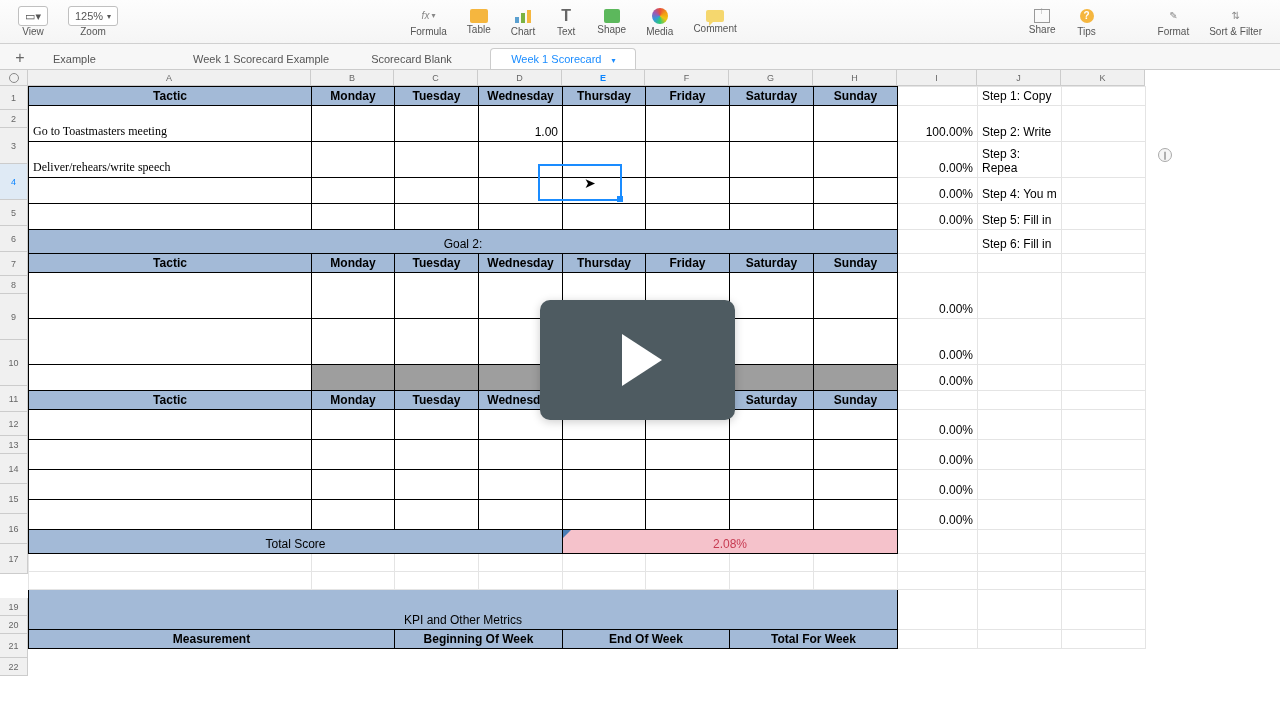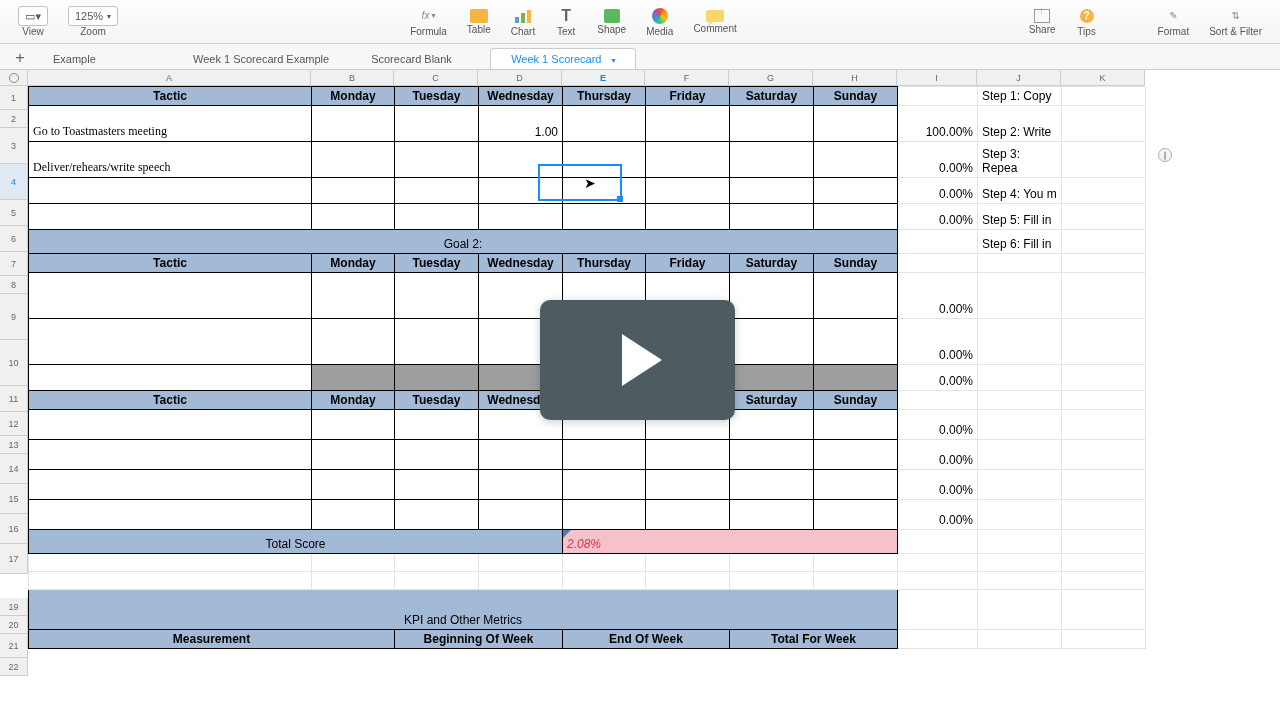--- a/index.html
+++ b/index.html
@@ -32,21 +32,21 @@
 .grid table { border-collapse: collapse; }
 .grid td { border: 1px solid #e4e4e4; font-size: 12px; padding: 2px 4px; vertical-align: bottom; background: #fff; }
 .goal-header { background: #a3bad7 !important; font-size: 18px; font-weight: 400; text-align: center; border: 1px solid #000 !important; }
 .day-header { background: #a3bad7 !important; font-weight: 600; text-align: center; border: 1px solid #000 !important; font-size: 13px; }
 .bordered { border: 1px solid #000 !important; }
 .tactic-cell { text-align: left; padding-left: 4px; font-family: Liberation Serif, serif; }
 .num-cell { text-align: right; }
 .pct-cell { text-align: right; padding-right: 4px; }
 .grey-cell { background: #9e9e9e !important; }
 .total-label { background: #a3bad7 !important; font-size: 18px; text-align: center; border: 1px solid #000 !important; }
-.total-val { background: #f5c2cb !important; color: #c73b52; font-size: 18px; border: 1px solid #000 !important; position: relative; font-style: italic; }
+.total-val { background: #f5c2cb !important; color: #c73b52; font-size: 18px; text-align: center; border: 1px solid #000 !important; position: relative; }
 .tri-marker { position: absolute; top: 0; left: 0; width: 0; height: 0; border-top: 8px solid #4a7db5; border-right: 8px solid transparent; }
 .kpi-header { background: #a3bad7 !important; font-size: 18px; text-align: center; border: 1px solid #000 !important; }
 .kpi-sub { background: #a3bad7 !important; font-weight: 600; text-align: center; border: 1px solid #000 !important; font-size: 13px; }
 
 .sel-cell { position: absolute; border: 2px solid #1a8cff; background: rgba(0,0,0,0); pointer-events: none; }
 .sel-handle { position: absolute; width: 6px; height: 6px; background: #1a8cff; bottom: -3px; right: -3px; }
 .cursor-arrow { position: absolute; font-size: 14px; color: #000; }
 
 .play-overlay { position: absolute; top: 300px; left: 540px; width: 195px; height: 120px; background: #4e5b61; border-radius: 10px; display: flex; align-items: center; justify-content: center; box-shadow: 0 2px 10px rgba(0,0,0,0.2); }
 .play-tri { width: 0; height: 0; border-left: 40px solid #fff; border-top: 26px solid transparent; border-bottom: 26px solid transparent; margin-left: 8px; }

